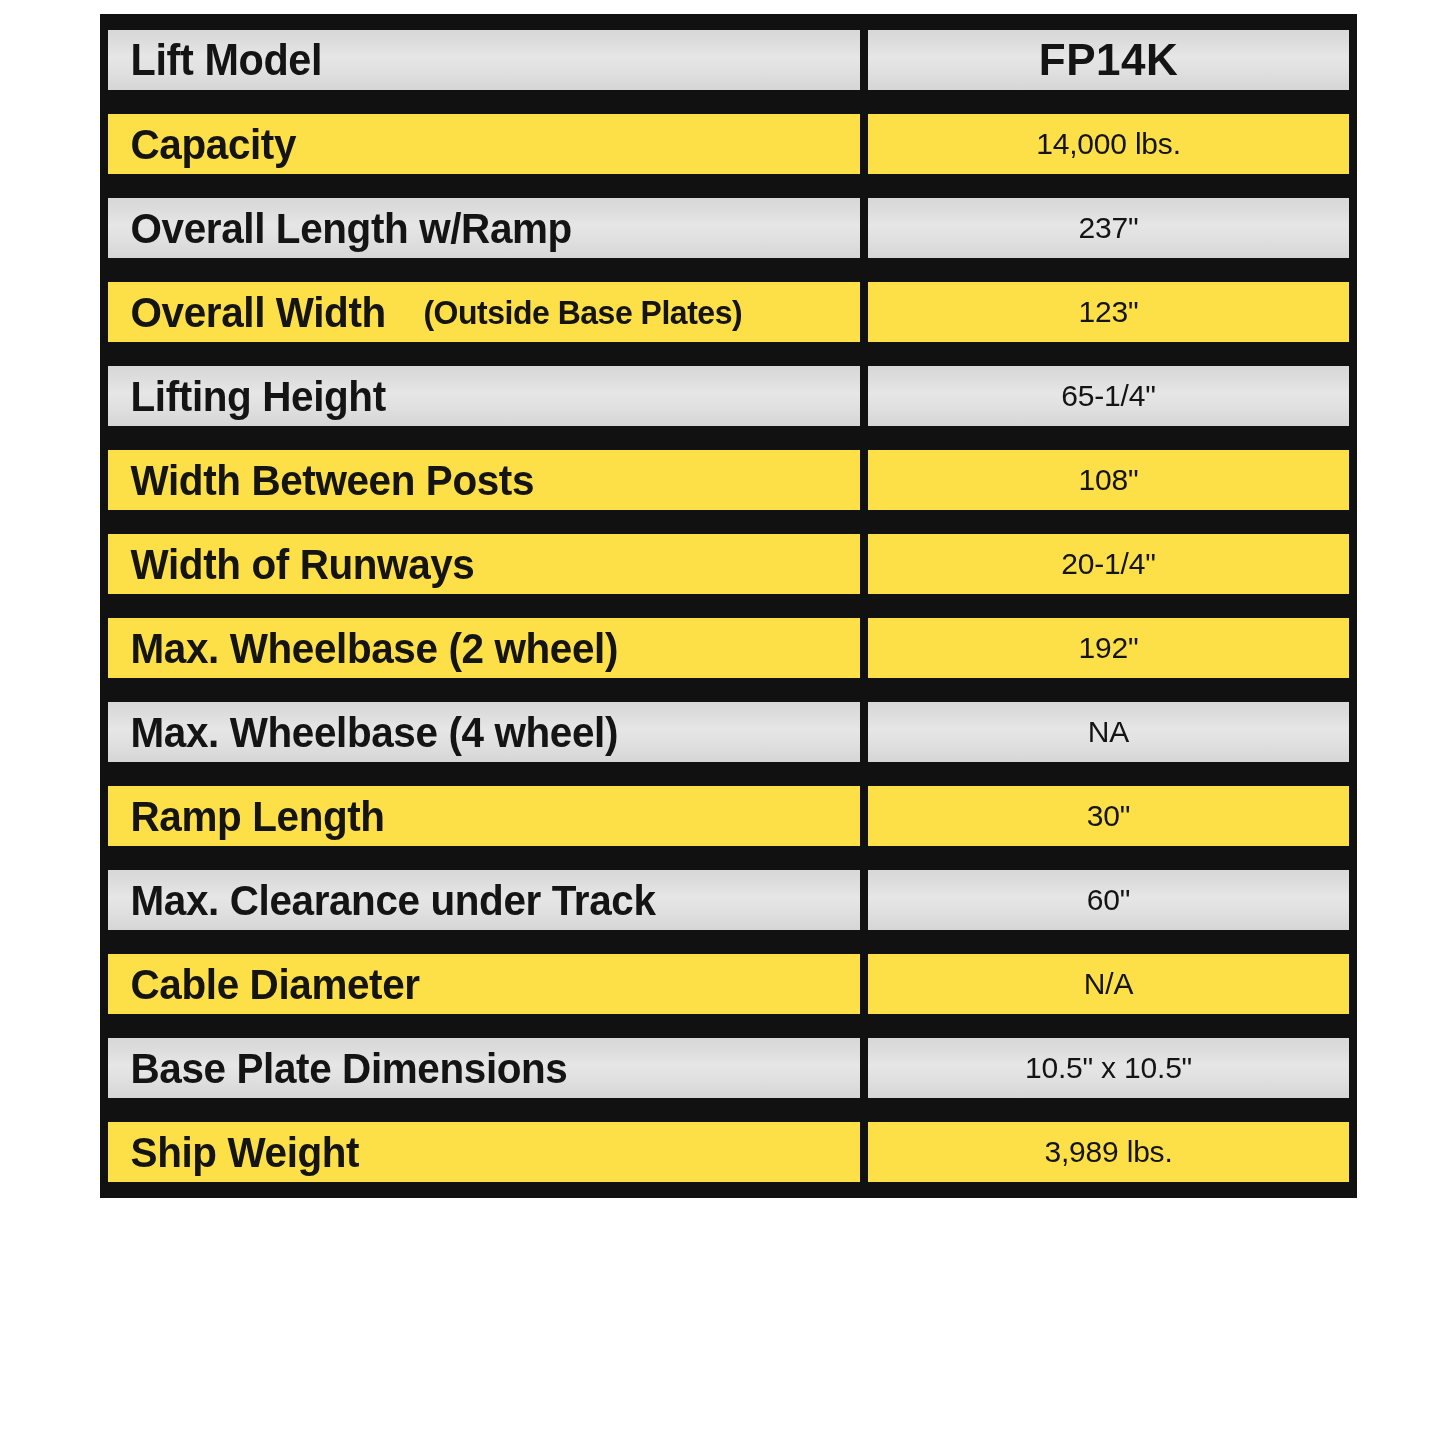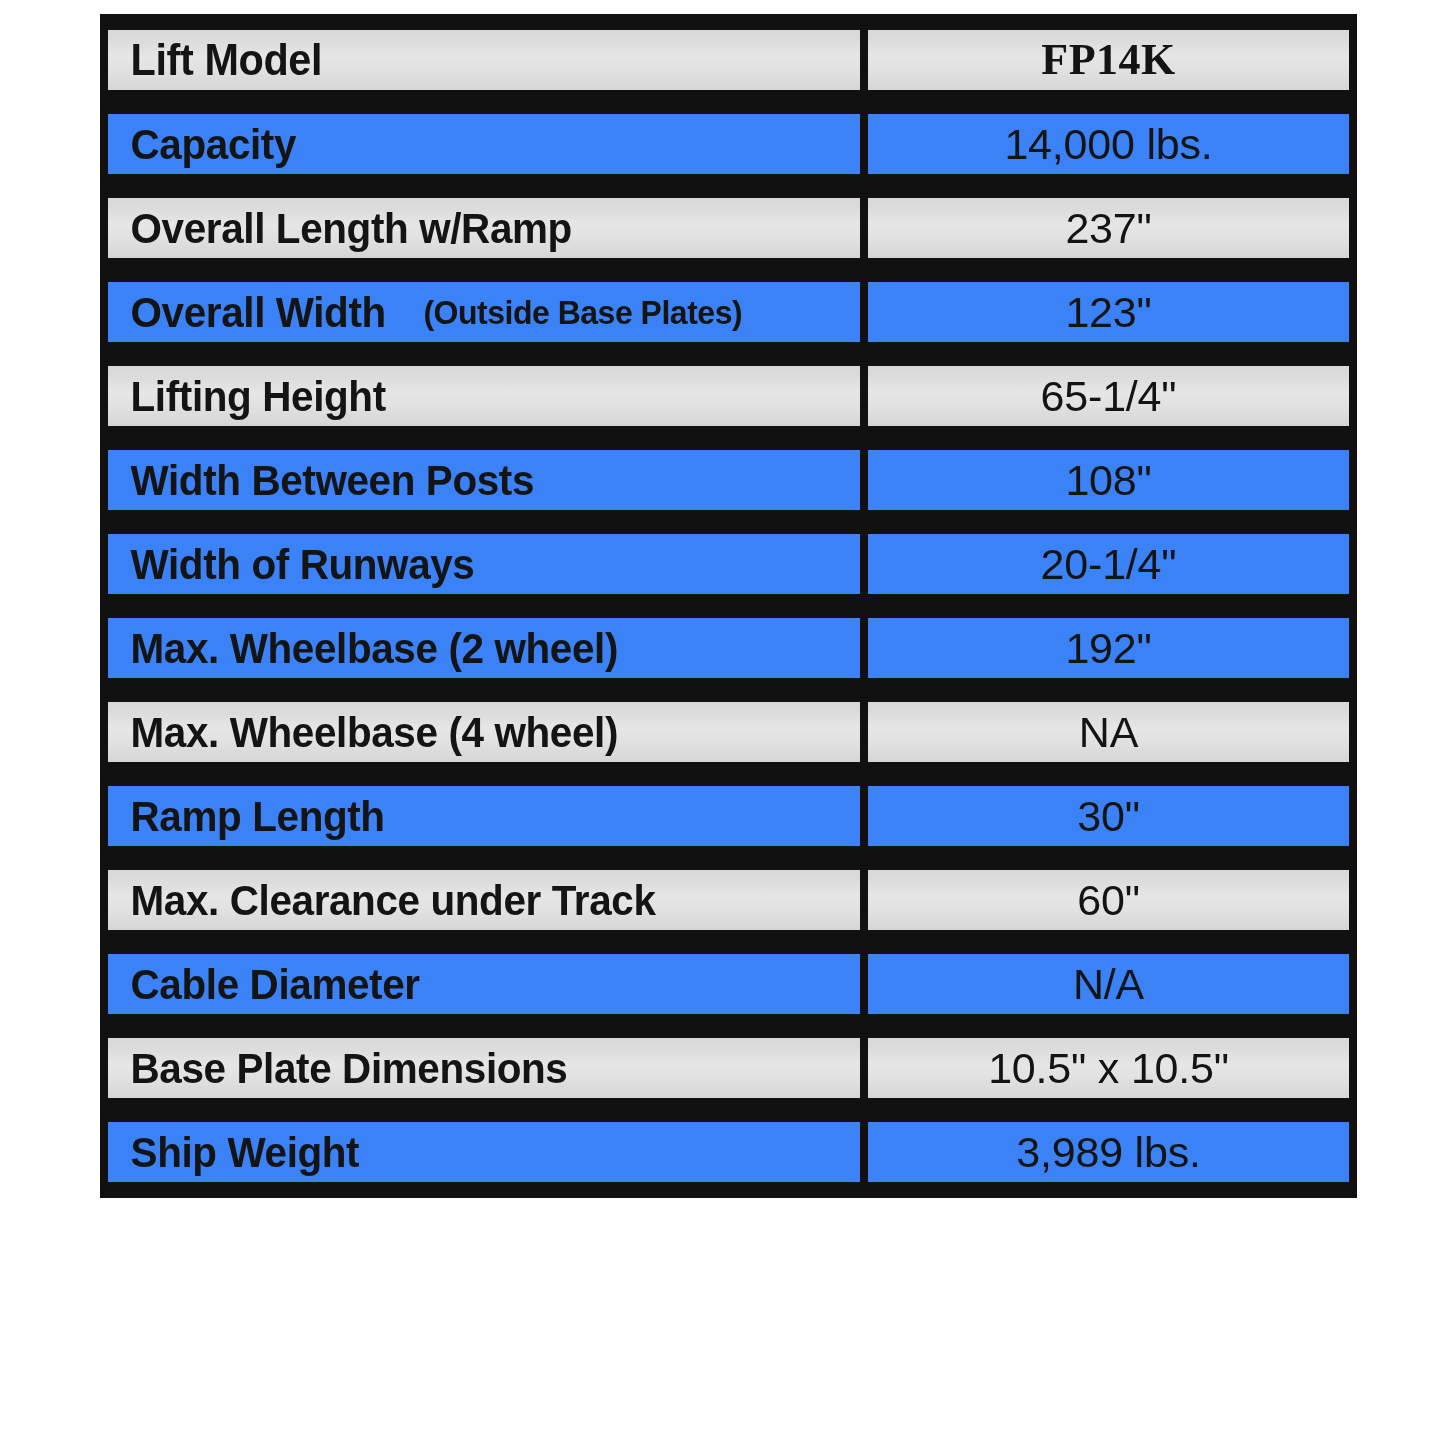--- a/index.html
+++ b/index.html
@@ -53,21 +53,21 @@
     position: relative;
     height: 60px;
     margin: 4px;
     box-sizing: border-box;
     display: flex;
     align-items: center;
     overflow: hidden;
   }
 
   .row-light .cell {
-    background: #3b82f6;
+    background: #fde047;
   }
 
   
   .row-shade .cell {
     background:
       linear-gradient(to bottom,
         #d8d8d8 0%,
         #dcdcdc 18%,
         #e6e6e6 45%,
         #e2e2e2 62%,
@@ -98,39 +98,38 @@
 
   .label-sub {
     font-size: 34px;
     font-weight: bold;
     letter-spacing: -0.5px;
   }
 
   .value-text {
     width: 100%;
     text-align: center;
-    font-size: 43px;
+    font-size: 30px;
     font-weight: normal;
     color: #141414;
     letter-spacing: -0.2px;
     line-height: 1;
     white-space: nowrap;
     padding: 0 8px;
     box-sizing: border-box;
   }
 
   
   .row-header .label-text {
     font-size: 44px;
   }
   .row-header .value-text {
     font-weight: bold;
     font-size: 44px;
     letter-spacing: 0.5px;
-    font-family: Liberation Serif, serif;
   }
 
   
   .value-wide {
     font-size: 42px;
     letter-spacing: -0.5px;
     transform: scaleX(1.07);
   }
 </style>
 </head>

